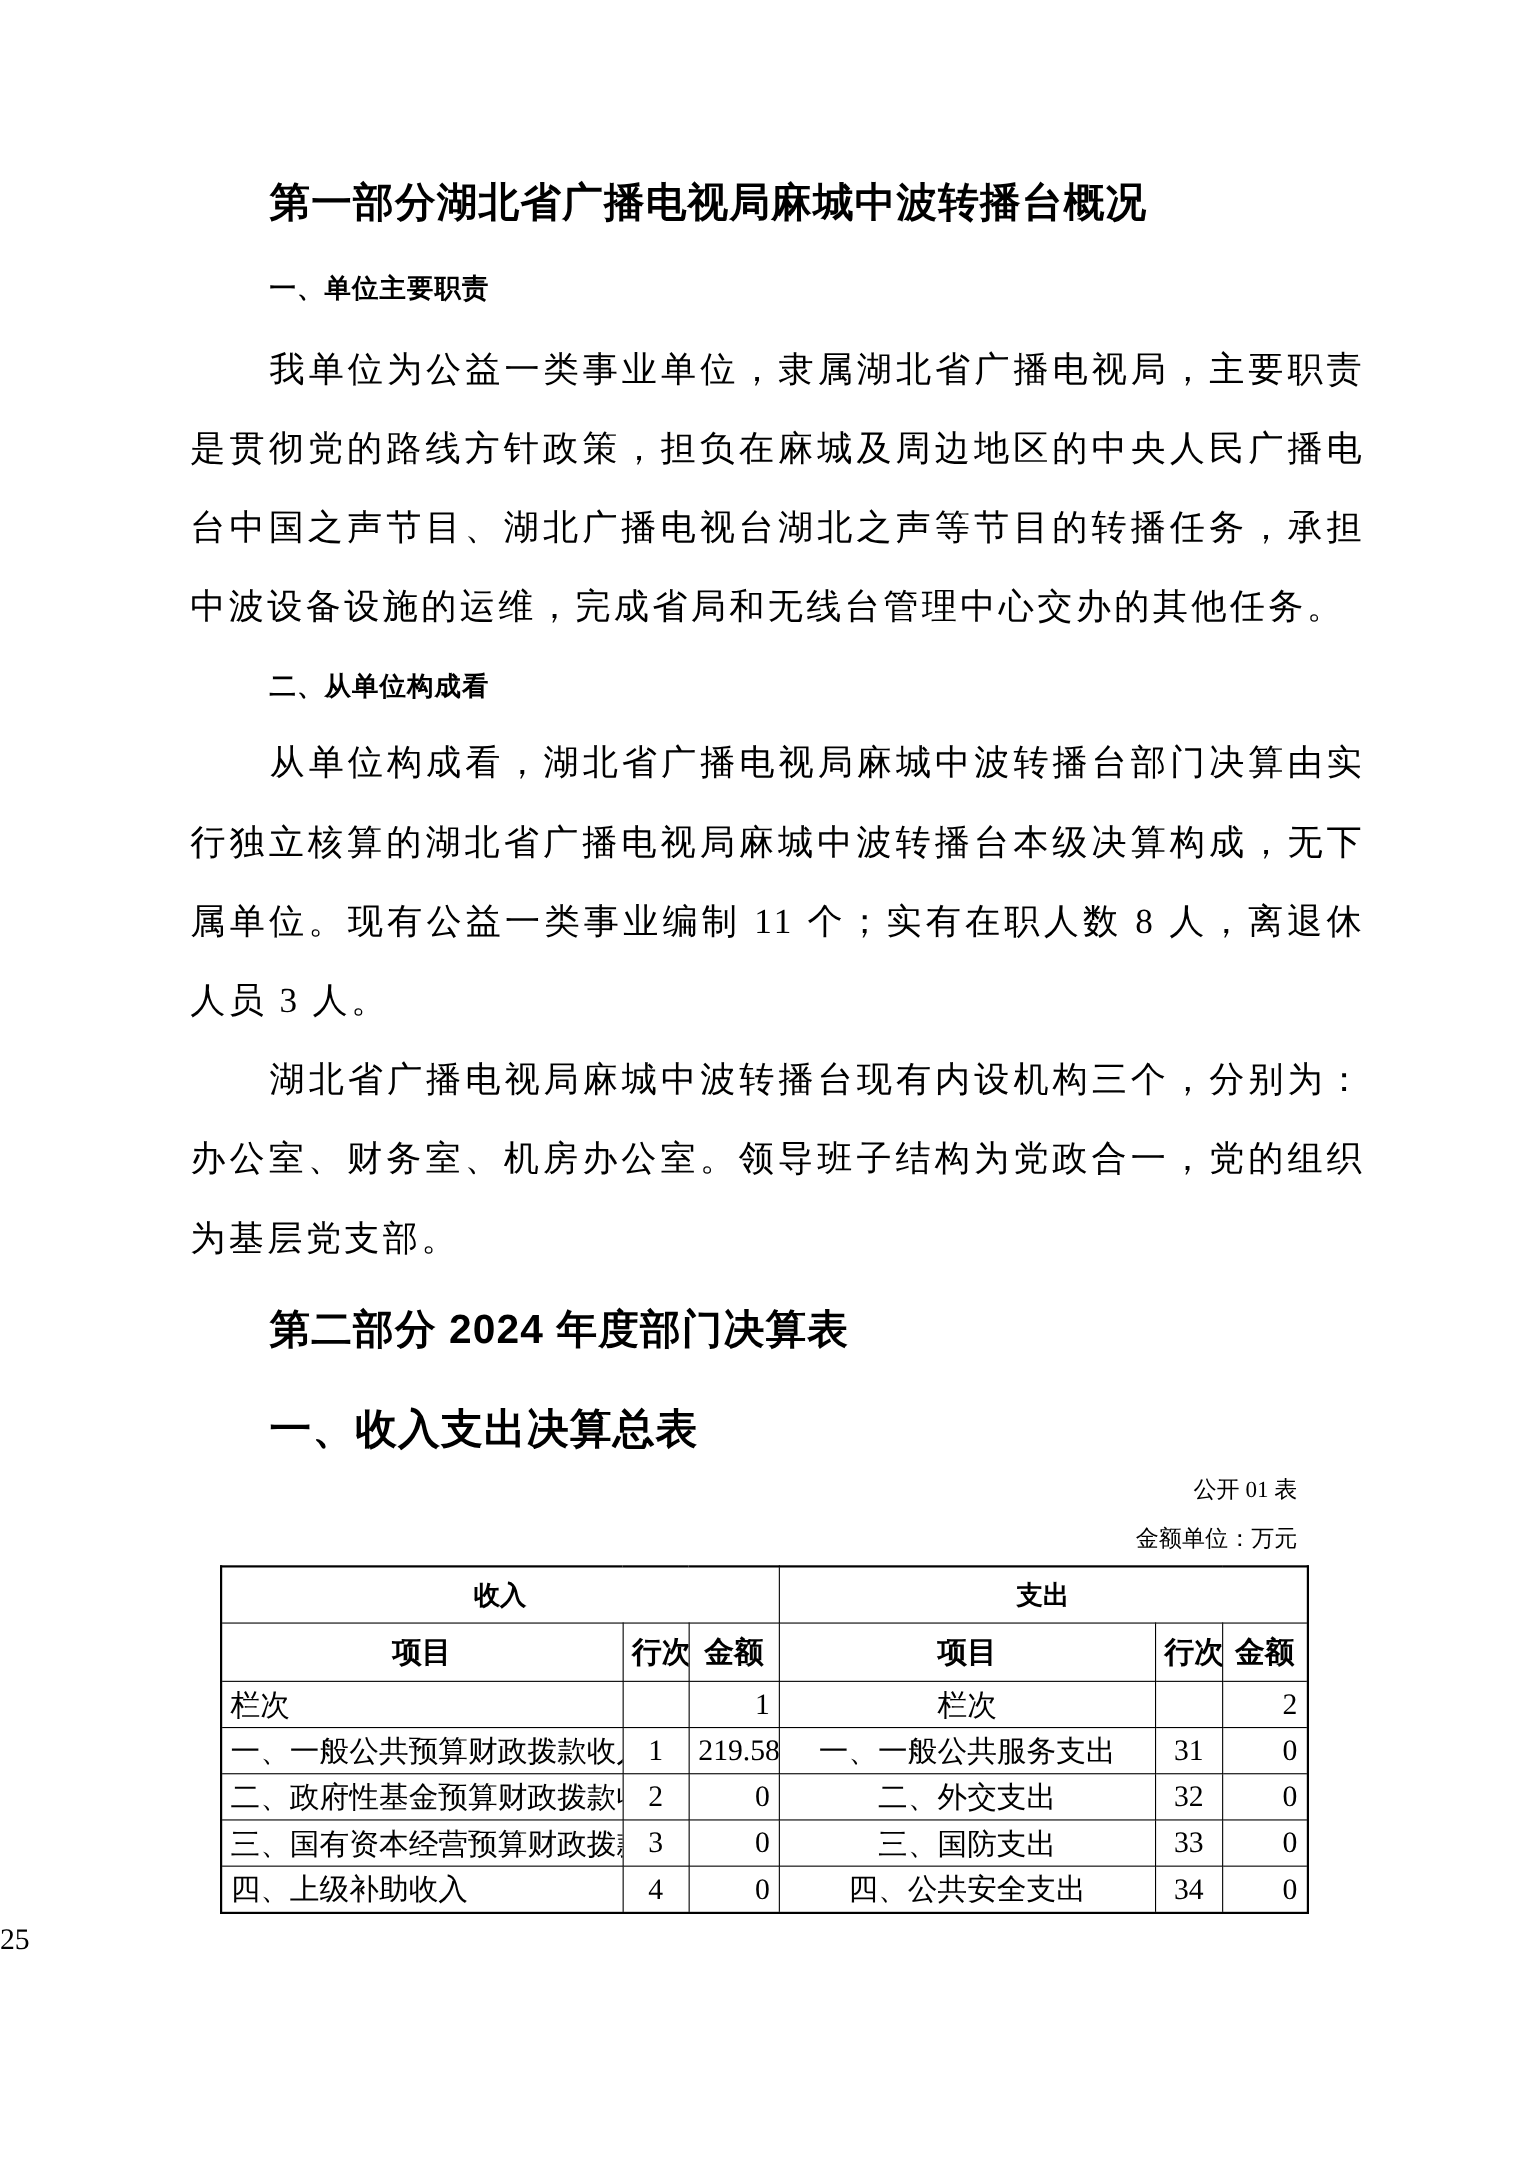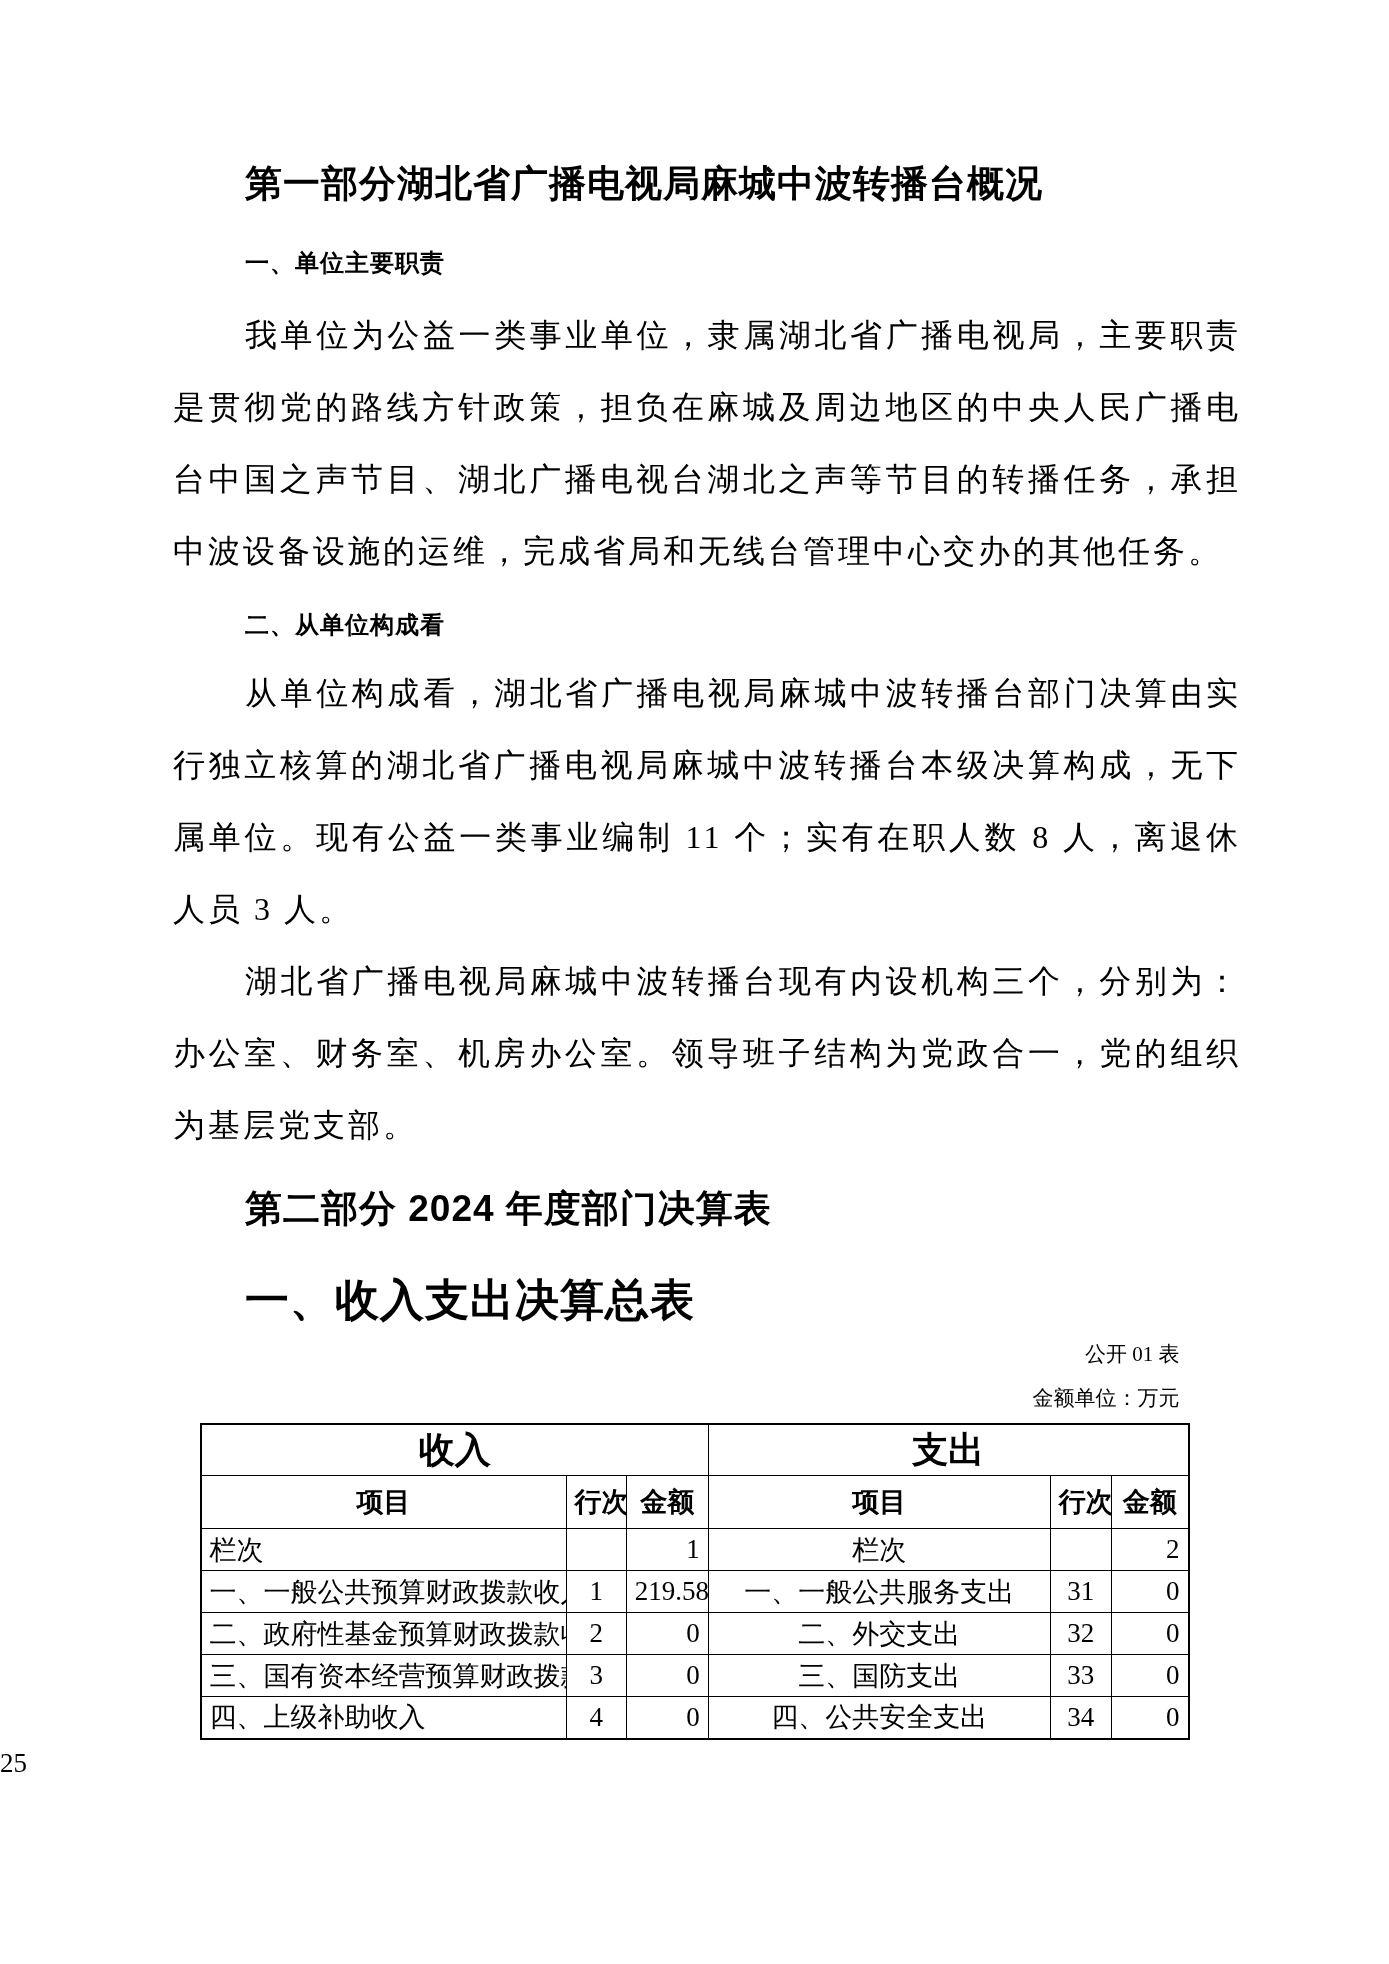--- a/index.html
+++ b/index.html
@@ -30,21 +30,21 @@
   .section-heading {
     font-family: "Liberation Sans", "DejaVu Sans", sans-serif;
     font-weight: bold;
     font-size: 24px;
     line-height: 44px;
     padding-left: 72px;
     letter-spacing: 1px;
   }
   #section1-heading { margin-top: 35px; }
   #section2-heading { margin-top: 16px; }
-  #part2-section1-heading { margin-top: 46px; font-size: 44px; line-height: 46px; }
+  #part2-section1-heading { margin-top: 46px; font-size: 38px; line-height: 46px; }
   p.body-para {
     margin: 0;
     font-size: 32px;
     line-height: 72px;
     letter-spacing: 3px;
     text-align: justify;
     text-indent: 72px;
   }
   #section1-paragraph { margin-top: 14px; }
   #section2-paragraph1 { margin-top: 10px; }
@@ -71,21 +71,21 @@
     border: 1px solid #000;
     padding: 0 8px;
     overflow: hidden;
     white-space: nowrap;
   }
   table.fin-table thead th {
     font-family: "Liberation Sans", "DejaVu Sans", sans-serif;
     font-weight: bold;
     text-align: center;
   }
-  tr.group-header-row th { height: 50px; font-size: 36px; }
+  tr.group-header-row th { height: 50px; font-size: 24px; }
   tr.col-header-row th { height: 52px; }
   tbody tr { height: 42px; }
   td.item-left { text-align: left; }
   td.item-right { text-align: center; }
   td.line-no { text-align: center; }
   td.amount { text-align: right; }
 
   .page-number {
     font-size: 27px;
     margin-top: 8px;

